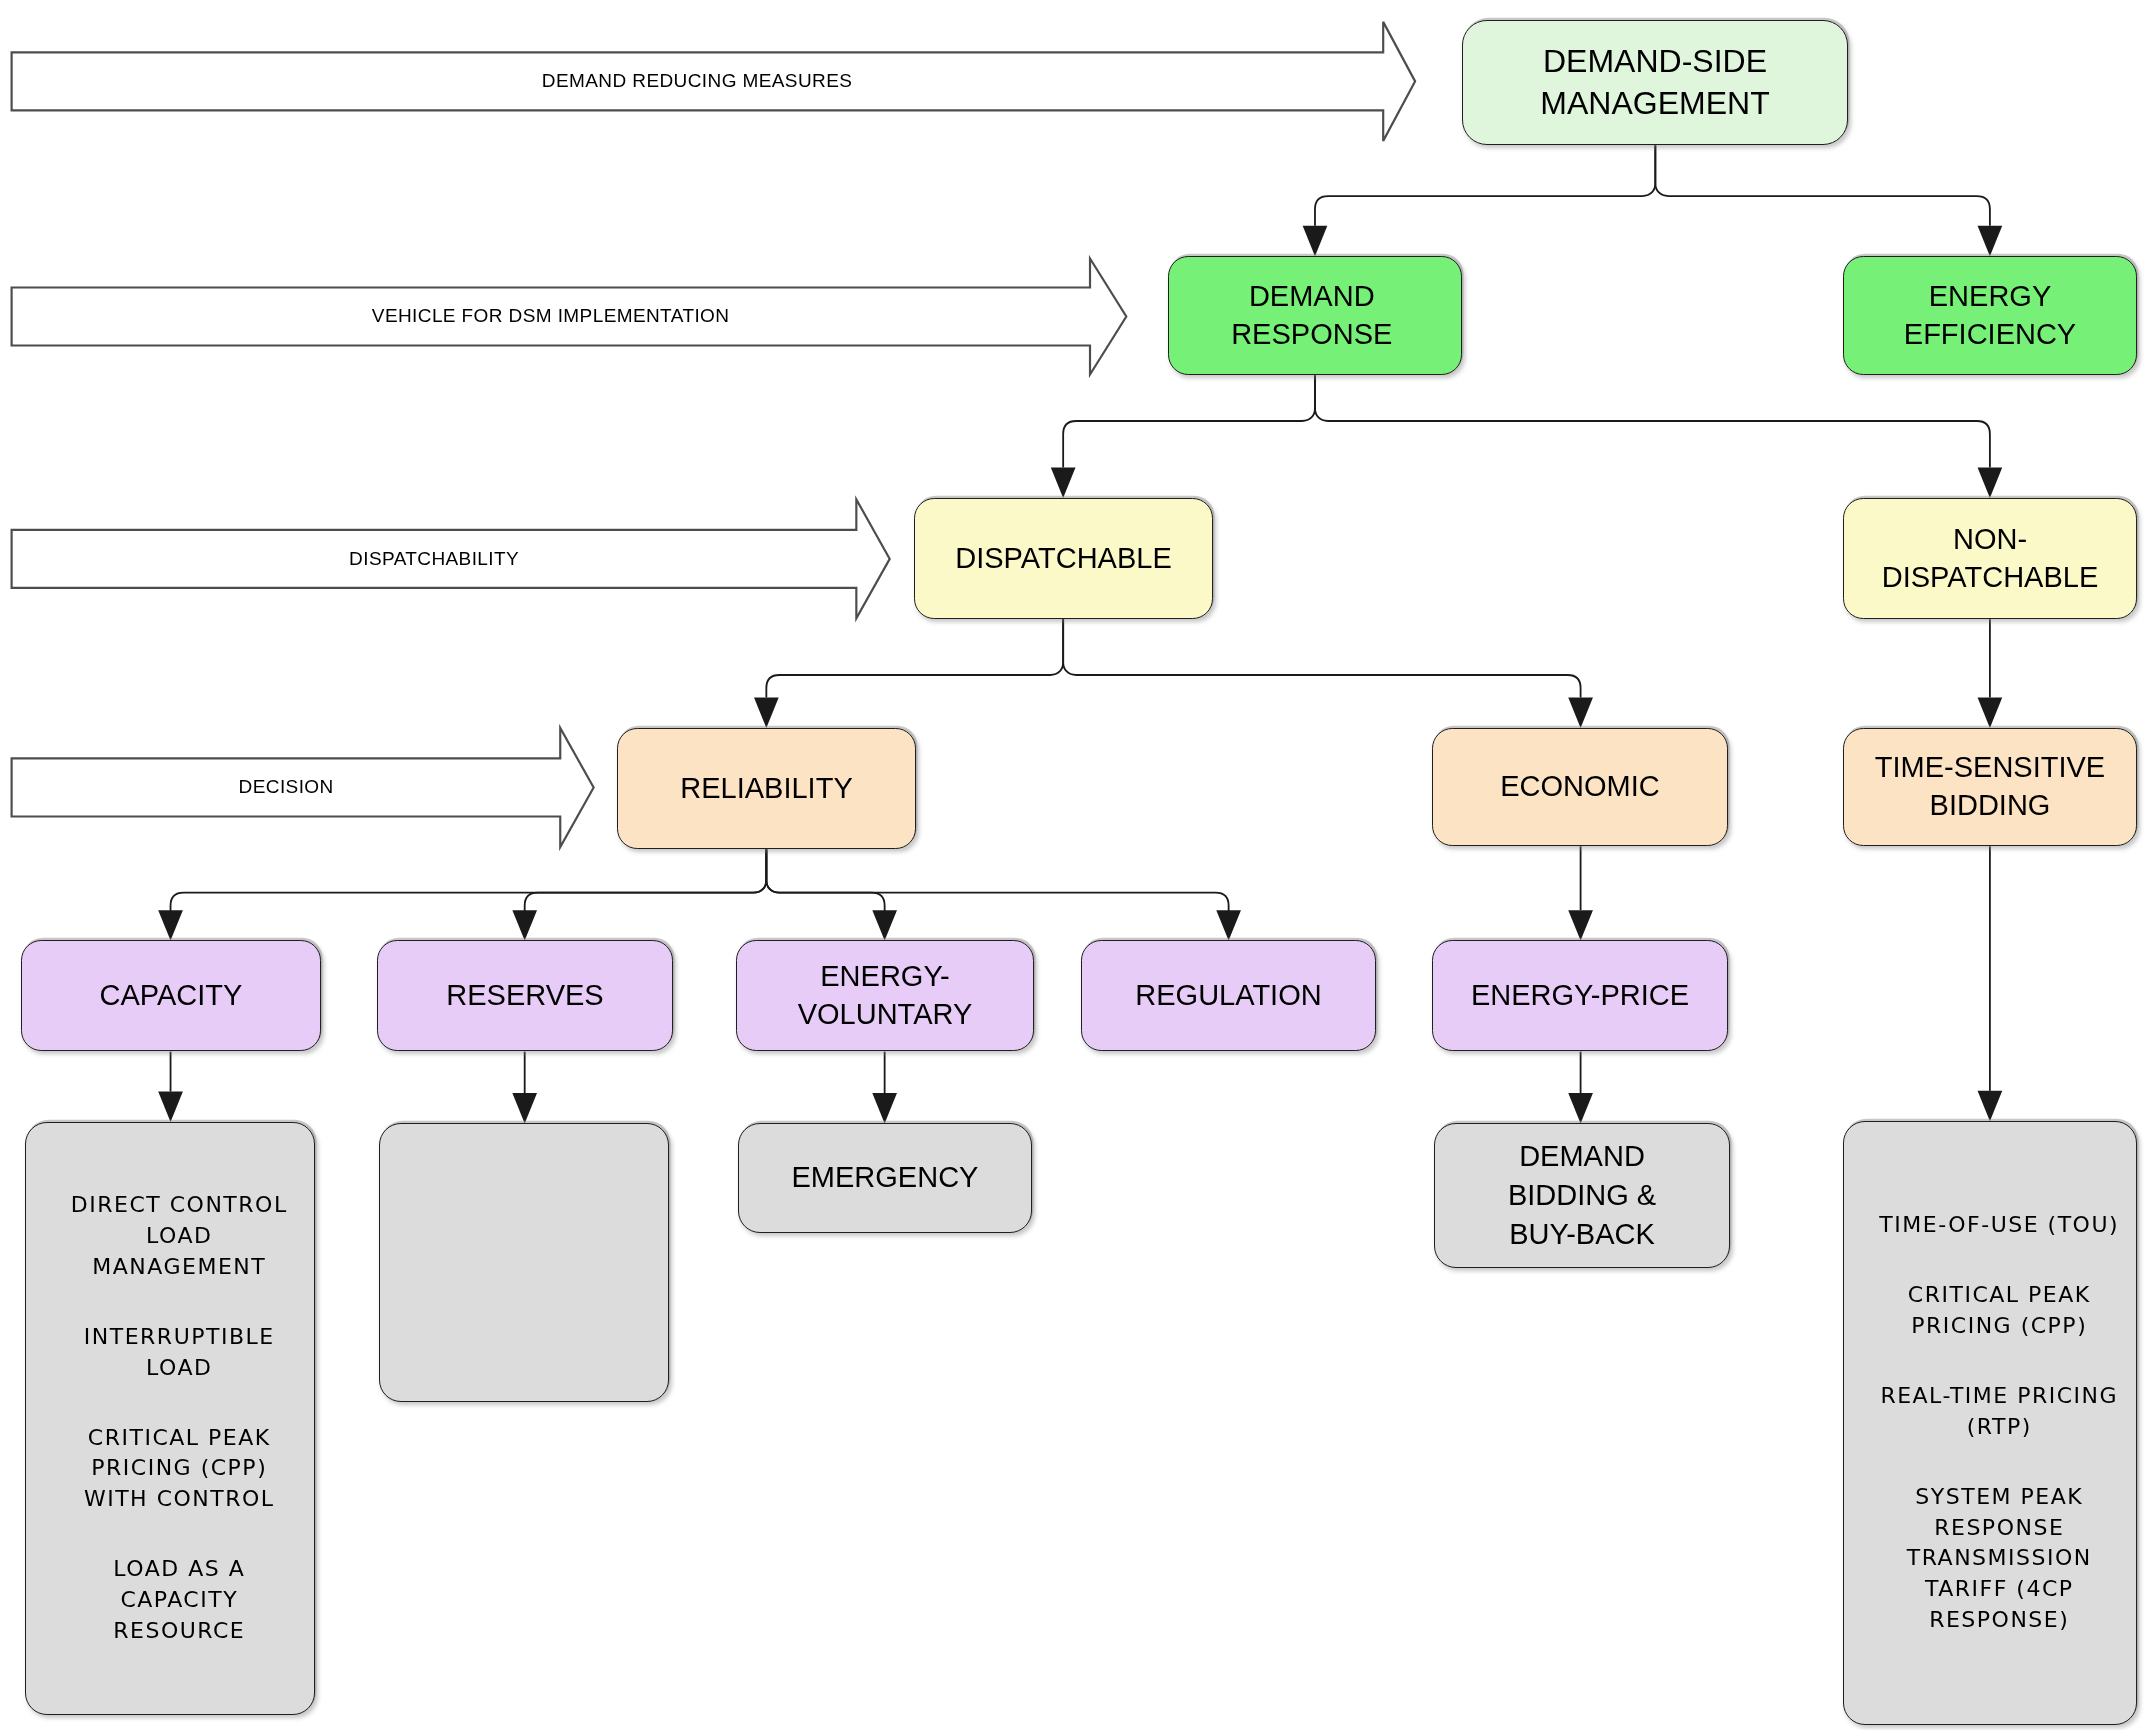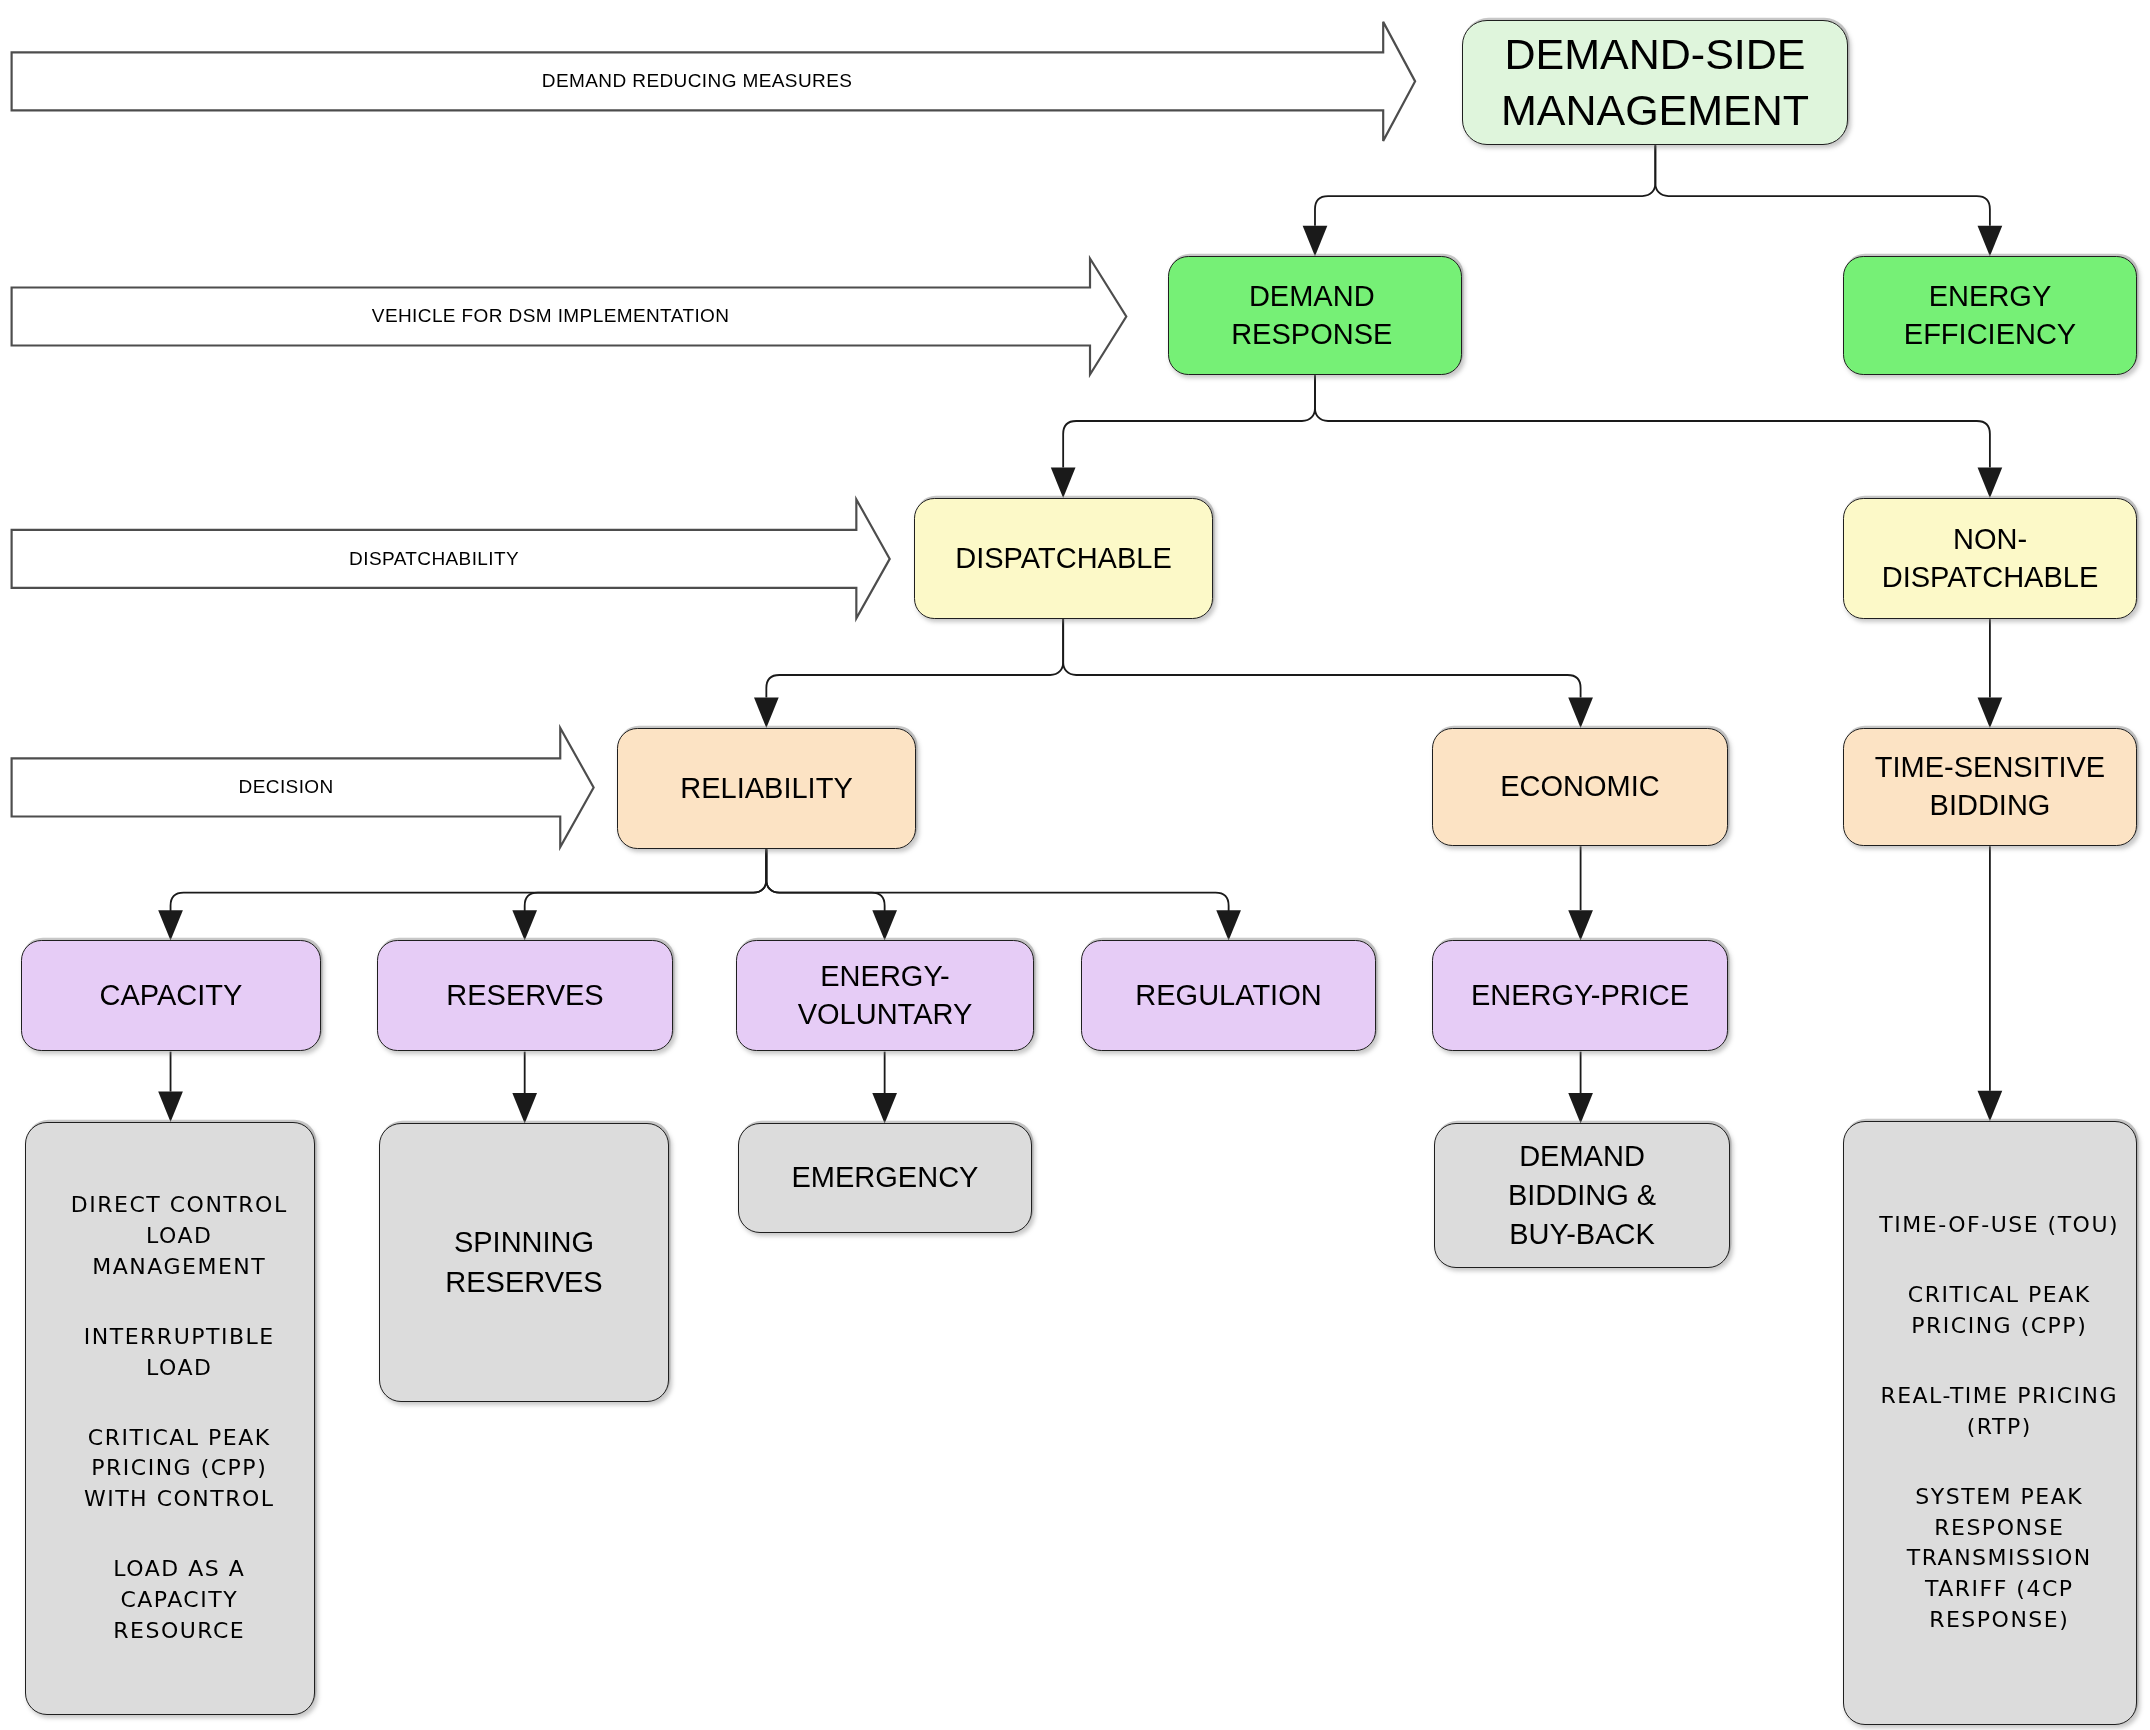--- a/index.html
+++ b/index.html
@@ -7,21 +7,21 @@
   svg.wires{position:absolute;left:0;top:0;}
   .wire{fill:none;stroke:var(--line,#1a1a1a);stroke-width:2.5px;}
   .head{fill:var(--line,#1a1a1a);stroke:none;}
   .barrow{fill:var(--arrow-fill,#ffffff);stroke:var(--arrow-stroke,#4d4d4d);stroke-width:3px;stroke-linejoin:miter;}
   .arrow-label{position:absolute;display:flex;align-items:center;justify-content:center;
     font-size:19px;letter-spacing:0.4px;color:#000;text-align:center;}
   .node{position:absolute;box-sizing:border-box;border:1.8px solid #1f1f1f;border-radius:20.3px;
     display:flex;align-items:center;justify-content:center;text-align:center;
     padding:0 14.5px;font-size:29px;line-height:1.3;color:#000;
     box-shadow:1.5px -2.2px 0 0 rgba(138,138,138,.45), 2.2px 2.9px 4.4px rgba(130,130,130,.45);}
-  .root{background:var(--root,#dff5dc);font-size:43px;border-radius:25px;}
+  .root{background:var(--root,#dff5dc);font-size:32px;border-radius:25px;}
   .l2{background:var(--l2,#76f076);}
   .l3{background:var(--l3,#fcf9c8);}
   .l4{background:var(--l4,#fce3c4);}
   .l5{background:var(--l5,#e6ccf6);}
   .leaf{background:var(--leaf,#dcdcdc);flex-direction:column;justify-content:center;
     line-height:1.35;border-radius:22px;}
   .leaf .para{margin:19.6px 0;}
   .leaf .para.narrow{max-width:218px;}
   .leaf.tracked{font-family:"DejaVu Sans",sans-serif;font-size:22px;letter-spacing:1.5px;line-height:1.4;padding-left:33px;}
 </style>
@@ -104,21 +104,20 @@
   <div class="node l5" style="left:1432px;top:940px;width:296px;height:111px;">ENERGY-PRICE</div>
 
   <div class="node leaf tracked" style="left:25px;top:1122px;width:290px;height:593px;">
     <div class="para">DIRECT CONTROL LOAD MANAGEMENT</div>
     <div class="para">INTERRUPTIBLE LOAD</div>
     <div class="para">CRITICAL PEAK PRICING (CPP) WITH CONTROL</div>
     <div class="para">LOAD AS A CAPACITY RESOURCE</div>
   </div>
 
   <div class="node leaf" style="left:379px;top:1123px;width:290px;height:279px;">
-    <div class="para">SPINNING RESERVES</div>
   </div>
 
   <div class="node leaf" style="left:738px;top:1123px;width:294px;height:110px;">
     <div class="para">EMERGENCY</div>
   </div>
 
   <div class="node leaf" style="left:1434px;top:1123px;width:296px;height:145px;">
     <div class="para narrow">DEMAND BIDDING &amp; BUY-BACK</div>
   </div>
 

